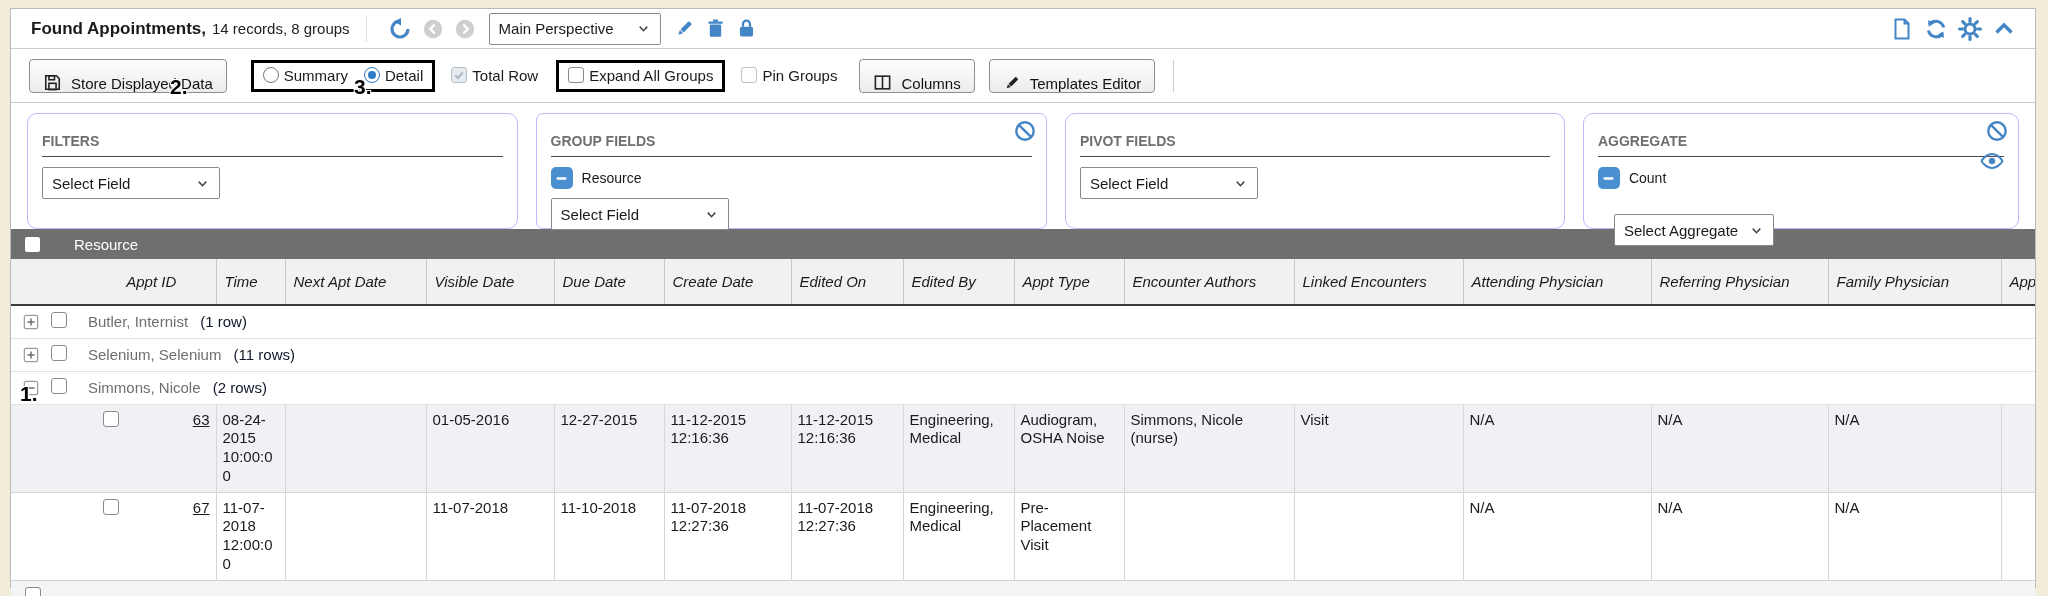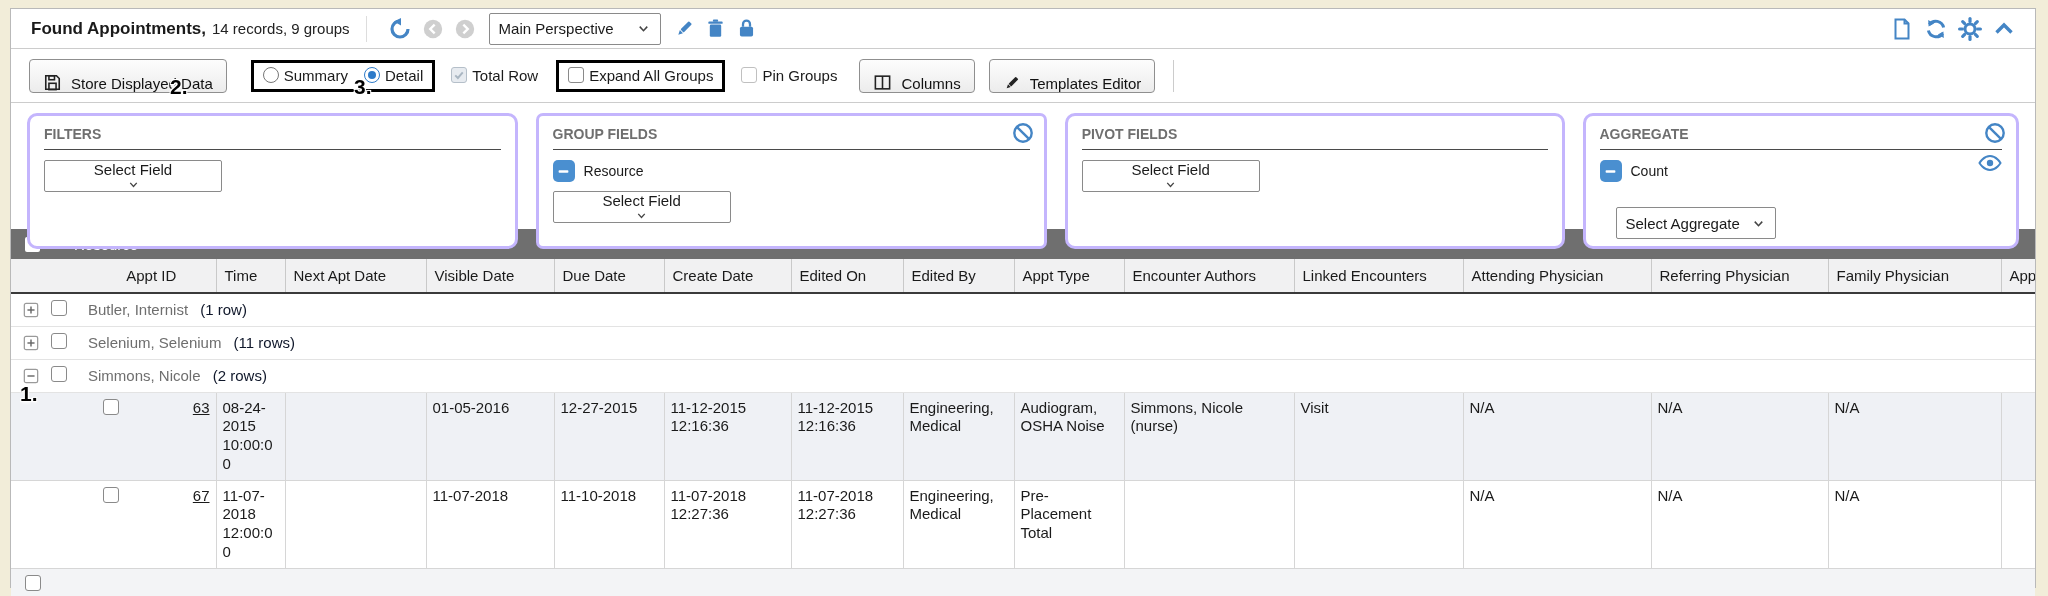--- a/index.html
+++ b/index.html
@@ -43,38 +43,38 @@
   
   .radio { width:16px; height:16px; border:1.5px solid #777; border-radius:50%; background:#fff; display:inline-flex; align-items:center; justify-content:center; }
   .radio.on { border-color:#2e7bc9; }
   .radio .dot { width:8px; height:8px; border-radius:50%; background:#2e7bc9; }
   .cb { width:16px; height:16px; border:1.5px solid #8a8a8a; border-radius:3px; background:#fff; display:inline-flex; align-items:center; justify-content:center; }
   .cb.dis { border-color:#b5bfc9; background:#e7ebf0; }
   .cb.light { border-color:#c0c0c0; }
   .rlabel { font-size:15px; }
   
   .panels-row { display:flex; gap:18px; padding:10px 16px 0 16px; height:118px; }
-  .fpanel { border:3px solid #c4b5fd; border-radius:10px; padding:10px 14px; position:relative; height:136px; background:#fff; }
+  .fpanel { border:1px solid #c4b5fd; border-radius:10px; padding:19px 14px; position:relative; height:116px; background:#fff; }
   .p-filters { flex:490 0 0; } .p-group { flex:512 0 0;border-radius:7px; } .p-pivot { flex:500 0 0; } .p-agg { flex:432 0 0; }
   .ptitle { font-size:14px; font-weight:bold; color:#6f6f6f; border-bottom:1px solid
     #4a4a4a; padding-bottom:7px; margin-bottom:10px; }
   .ptop-icon { position:absolute; top:6px; right:10px; }
   .frow { display:flex; align-items:center; gap:9px; margin-bottom:9px; font-size:14px; }
   .minusbtn { width:22px; height:22px; border:none; border-radius:5px; background:#4a8fd0; display:inline-flex; align-items:center; justify-content:center; cursor:pointer; padding:0; }
-  .sel-field { width:178px; margin:0;flex-direction:column; }
+  .sel-field { width:178px; margin:0; }
   .sel-agg { width:160px; margin:16px; }
   .eye-right { position:absolute; right:14px; top:38px; }
   
   .table-zone { margin-top:8px; overflow:hidden; }
   .group-bar { height:30px; background:#6f6f6f; display:flex; align-items:center; padding-left:14px; }
   .cb-white { width:15px; height:15px; background:#fff; border:none; border-radius:2px; }
   .group-bar-label { color:#fff; font-size:15px; margin-left:34px; }
   table { border-collapse:collapse; table-layout:fixed; width:2035px; font-size:15px; }
-  thead th { background:#f1f1f2; font-weight:normal; height:34px; border-bottom:2px solid #3a3a3a;
-    border-right:1px solid #c9c9c9; padding:0 8px; text-align:left; white-space:nowrap; overflow:hidden; }
+  thead th { background:#f1f1f2; font-weight:normal; height:46px; border-bottom:2px solid #3a3a3a;
+    border-right:1px solid #c9c9c9; padding:0 8px; text-align:left; white-space:nowrap; overflow:hidden;font-style:italic; }
   thead th.no-r { border-right:none; }
   thead th.c-id { text-align:center; }
   tr.group-row td { height:33px; border-bottom:1px solid #e3e3e3; background:#fff; }
   .expand-cell { padding-left:12px; }
   .gcb-cell { padding-left:4px; }
   .group-name { color:#6e6e6e; font-size:15px; }
   .group-count { margin-left:8px; color:#0f172a; }
   tr.data-row td { border-right:1px solid #d6d6d6; border-bottom:1px solid #d6d6d6;
     vertical-align:top; padding:6px 6px; line-height:1.25; overflow-wrap:break-word; }
   tr.data-row td.lead { border-right:none; }
@@ -91,21 +91,21 @@
   .n1 { left:20px; top:382px; } .n2 { left:170px; top:75px; } .n3 { left:354px; top:75px; }
   svg { display:block; }
 </style>
 </head>
 <body>
 
 <div class="panel">
 
   <div class="titlebar">
     <span class="title">Found Appointments,</span>
-    <span class="subtitle">14 records, 9 groups</span>
+    <span class="subtitle">14 records, 8 groups</span>
     <span class="tsep"></span>
 
     <button class="icbtn">
       <svg width="24" height="24" viewBox="0 0 24 24">
           <path d="M12 4a8 8 0 1 0 8 8" fill="none" stroke="#4485c5" stroke-width="3.2"></path>
           <polygon points="13,1 13,8.5 5.8,4.5" fill="#4485c5"></polygon>
         </svg>
     </button>
     <button class="icbtn">
       <svg width="22" height="22" viewBox="0 0 24 24">
@@ -447,21 +447,21 @@
               <span class="idlink">67</span>
             </div>
           </td>
           <td>11-07-2018 12:00:00</td>
           <td></td>
           <td>11-07-2018</td>
           <td>11-10-2018</td>
           <td>11-07-2018 12:27:36</td>
           <td>11-07-2018 12:27:36</td>
           <td>Engineering, Medical</td>
-          <td>Pre-Placement Total</td>
+          <td>Pre-Placement Visit</td>
           <td></td>
           <td></td>
           <td>N/A</td>
           <td>N/A</td>
           <td>N/A</td>
           <td></td>
         </tr>
       </tbody>
     </table>
 

